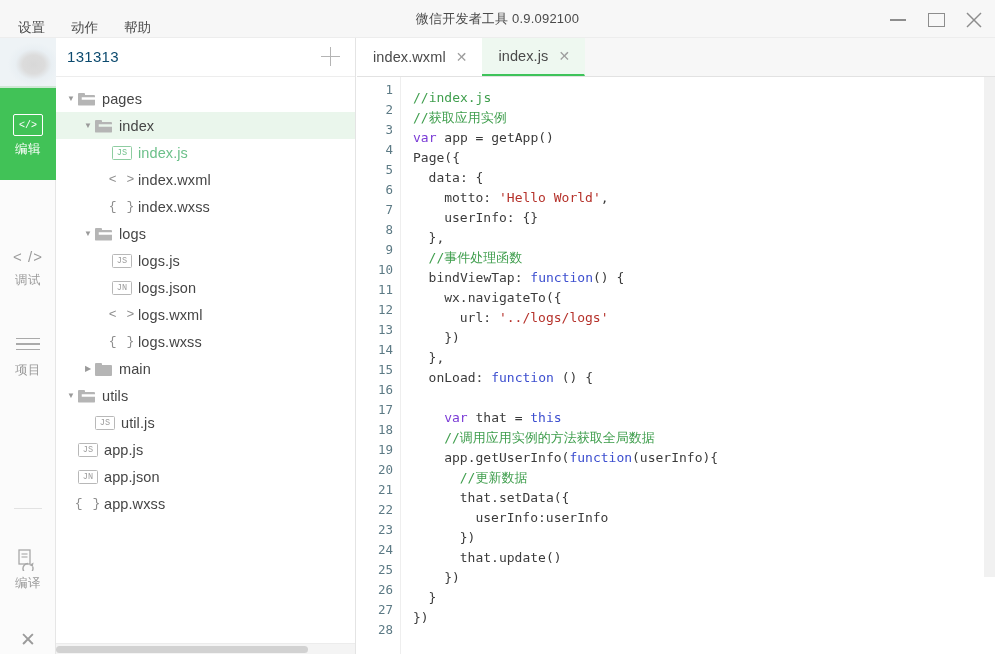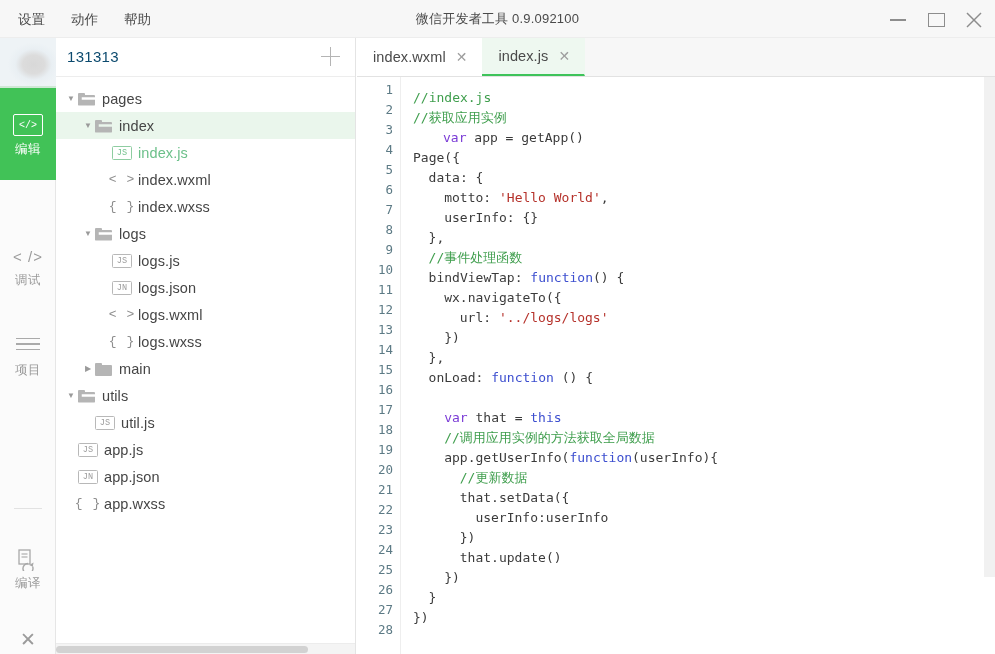--- a/index.html
+++ b/index.html
@@ -12,21 +12,21 @@
   }
 
   #app { position: relative; width: 995px; height: 654px; }
 
   
   .titlebar {
     position: absolute; left: 0; top: 0; width: 995px; height: 38px;
     background: #f7f7f7;
     border-bottom: 1px solid #ededed;
   }
-  .menubar { position: absolute; left: 16px; top: 10px; display: flex; gap: 22px; }
+  .menubar { position: absolute; left: 16px; top: 18px; display: flex; gap: 22px; }
   .menu-item {
     font-size: 13.5px; color: #4b4b4b; line-height: 20px;
     padding: 0 2px; cursor: default; white-space: nowrap;
   }
   .window-title {
     position: absolute; left: 0; top: 10px; width: 995px;
     text-align: center; font-size: 13px; color: #4a4a4a;
     letter-spacing: .2px; pointer-events: none;
   }
   .wincontrols {
@@ -389,21 +389,21 @@
           <span class="tab-label">index.js</span>
           <span class="tab-close">✕</span>
         </div>
       </div>
     <div class="code-area">
       <div class="code-scrollcap"></div>
       <div class="gutter"></div>
       <div class="codelines" id="codelines">
           <div class="cl"><span class="ln">1</span><span class="ct" style="padding-left: 0px;"><span class="tk-com">//index.js</span></span></div>
           <div class="cl"><span class="ln">2</span><span class="ct" style="padding-left: 0px;"><span class="tk-com">//获取应用实例</span></span></div>
-          <div class="cl"><span class="ln">3</span><span class="ct" style="padding-left: 0px; margin-left: 30px;"><span class="tk-kw">var</span><span class="tk-pl"> app = getApp()</span></span></div>
+          <div class="cl"><span class="ln">3</span><span class="ct" style="padding-left: 0px;"><span class="tk-kw">var</span><span class="tk-pl"> app = getApp()</span></span></div>
           <div class="cl"><span class="ln">4</span><span class="ct" style="padding-left: 0px;"><span class="tk-pl">Page({</span></span></div>
           <div class="cl"><span class="ln">5</span><span class="ct" style="padding-left: 15.6px;"><span class="tk-pl">data: {</span></span></div>
           <div class="cl"><span class="ln">6</span><span class="ct" style="padding-left: 31.2px;"><span class="tk-pl">motto: </span><span class="tk-str">'Hello World'</span><span class="tk-pl">,</span></span></div>
           <div class="cl"><span class="ln">7</span><span class="ct" style="padding-left: 31.2px;"><span class="tk-pl">userInfo: {}</span></span></div>
           <div class="cl"><span class="ln">8</span><span class="ct" style="padding-left: 15.6px;"><span class="tk-pl">},</span></span></div>
           <div class="cl"><span class="ln">9</span><span class="ct" style="padding-left: 15.6px;"><span class="tk-com">//事件处理函数</span></span></div>
           <div class="cl"><span class="ln">10</span><span class="ct" style="padding-left: 15.6px;"><span class="tk-pl">bindViewTap: </span><span class="tk-fn">function</span><span class="tk-pl">() {</span></span></div>
           <div class="cl"><span class="ln">11</span><span class="ct" style="padding-left: 31.2px;"><span class="tk-pl">wx.navigateTo({</span></span></div>
           <div class="cl"><span class="ln">12</span><span class="ct" style="padding-left: 46.8px;"><span class="tk-pl">url: </span><span class="tk-str">'../logs/logs'</span></span></div>
           <div class="cl"><span class="ln">13</span><span class="ct" style="padding-left: 31.2px;"><span class="tk-pl">})</span></span></div>

